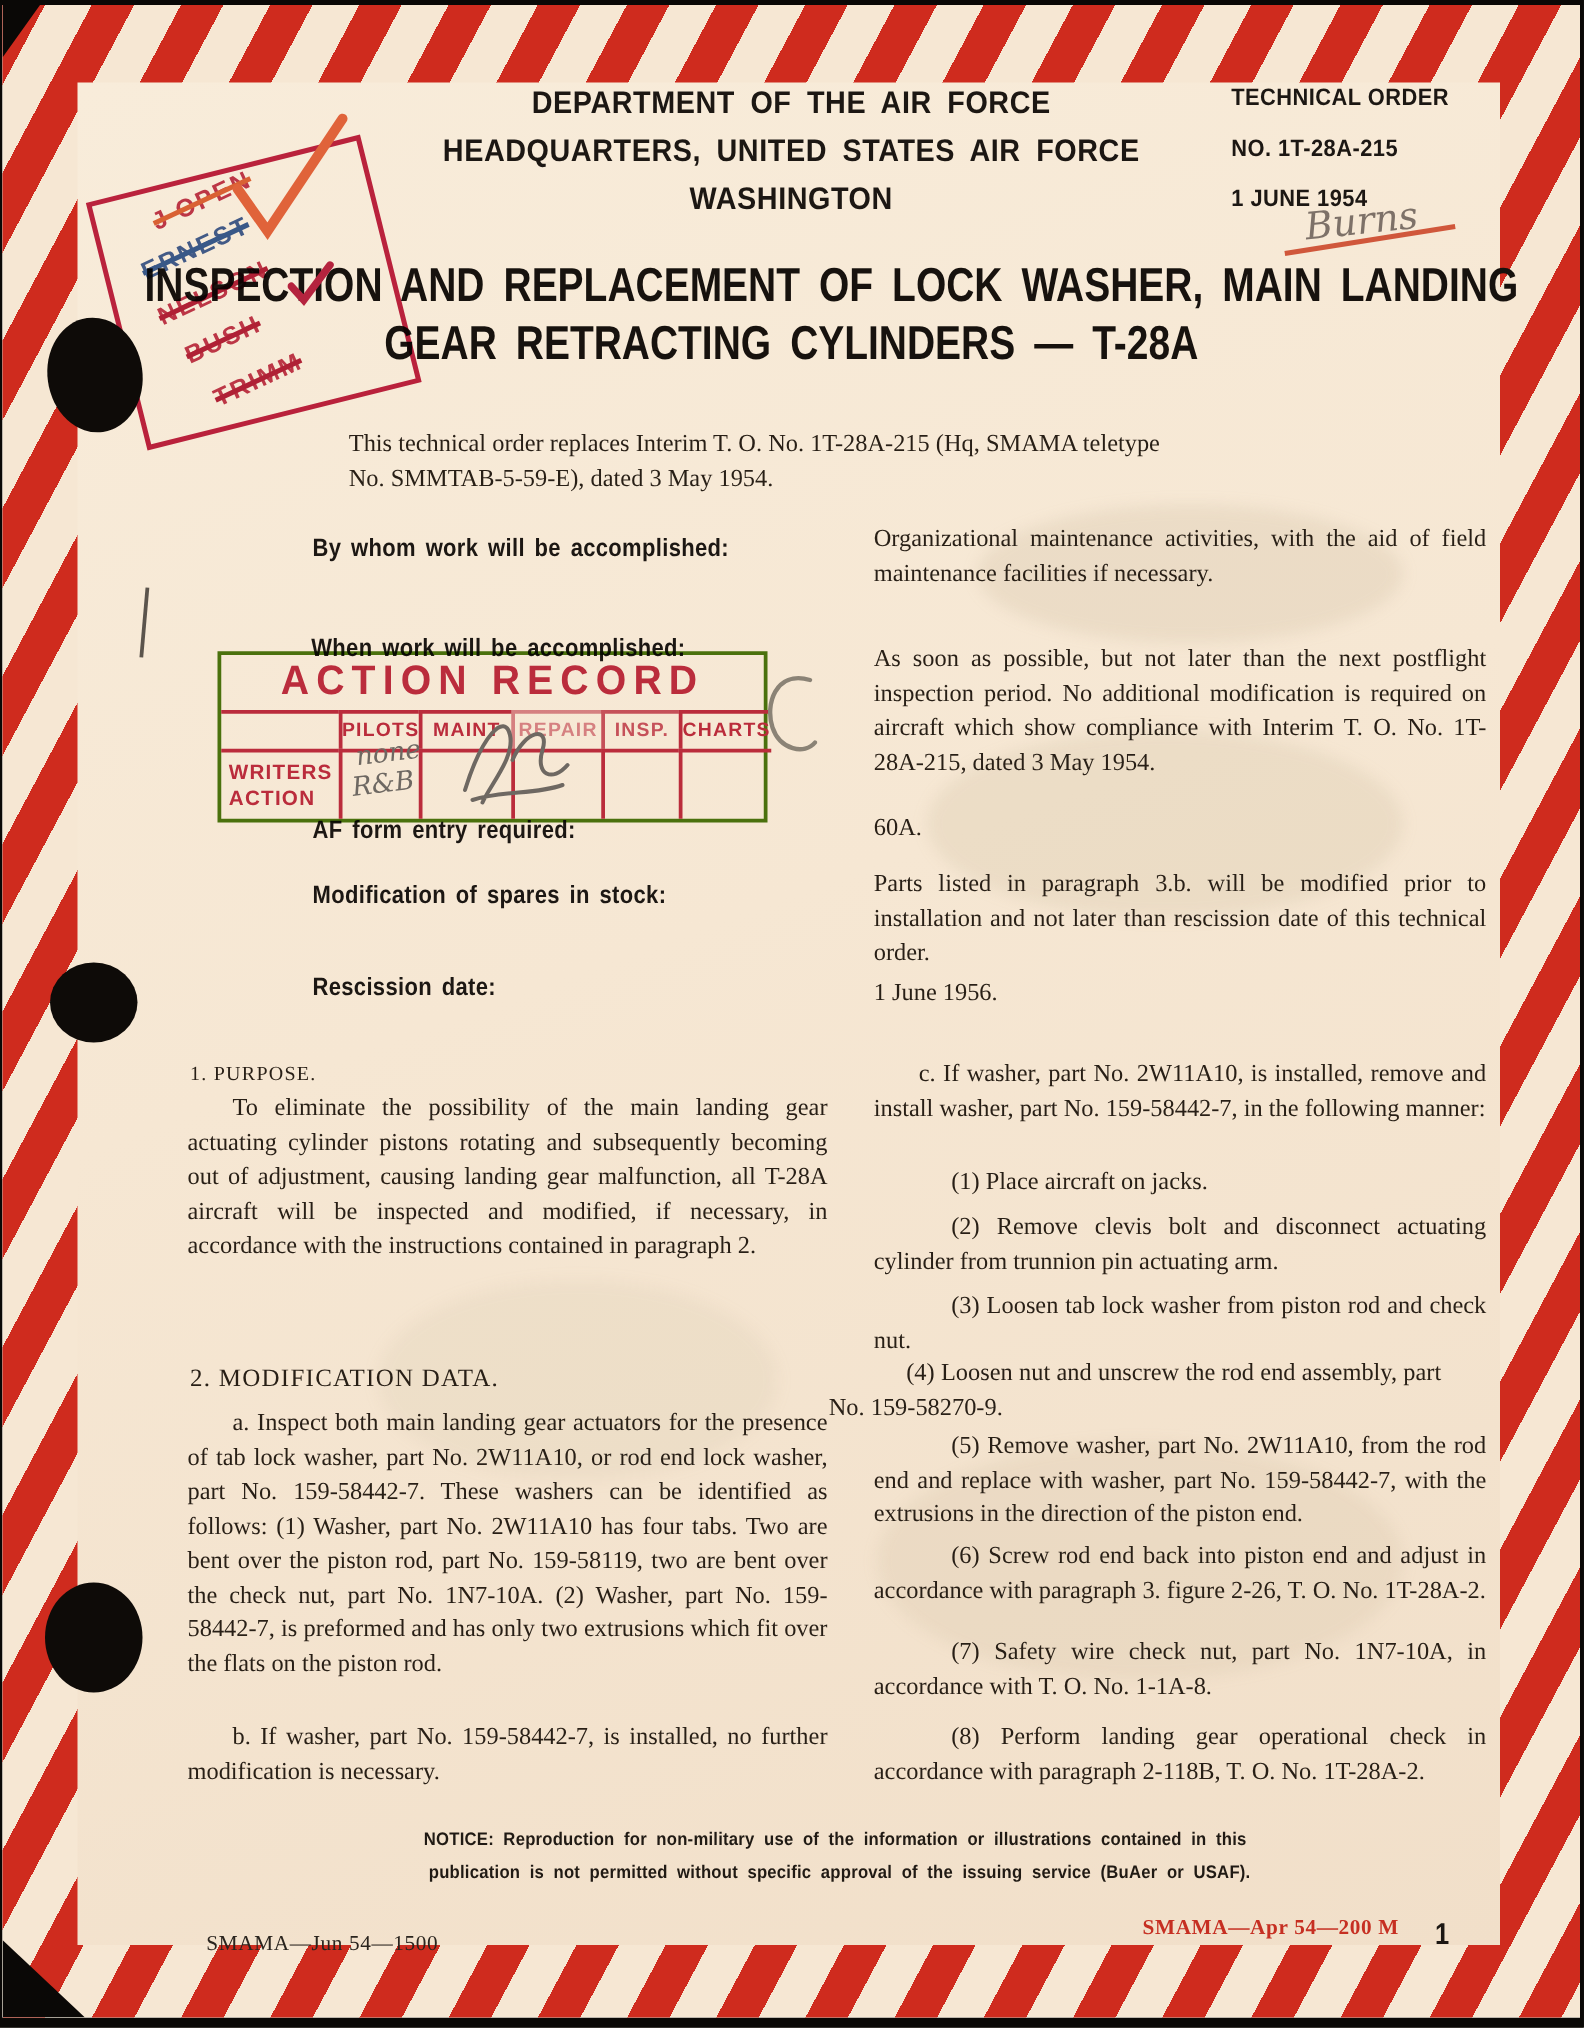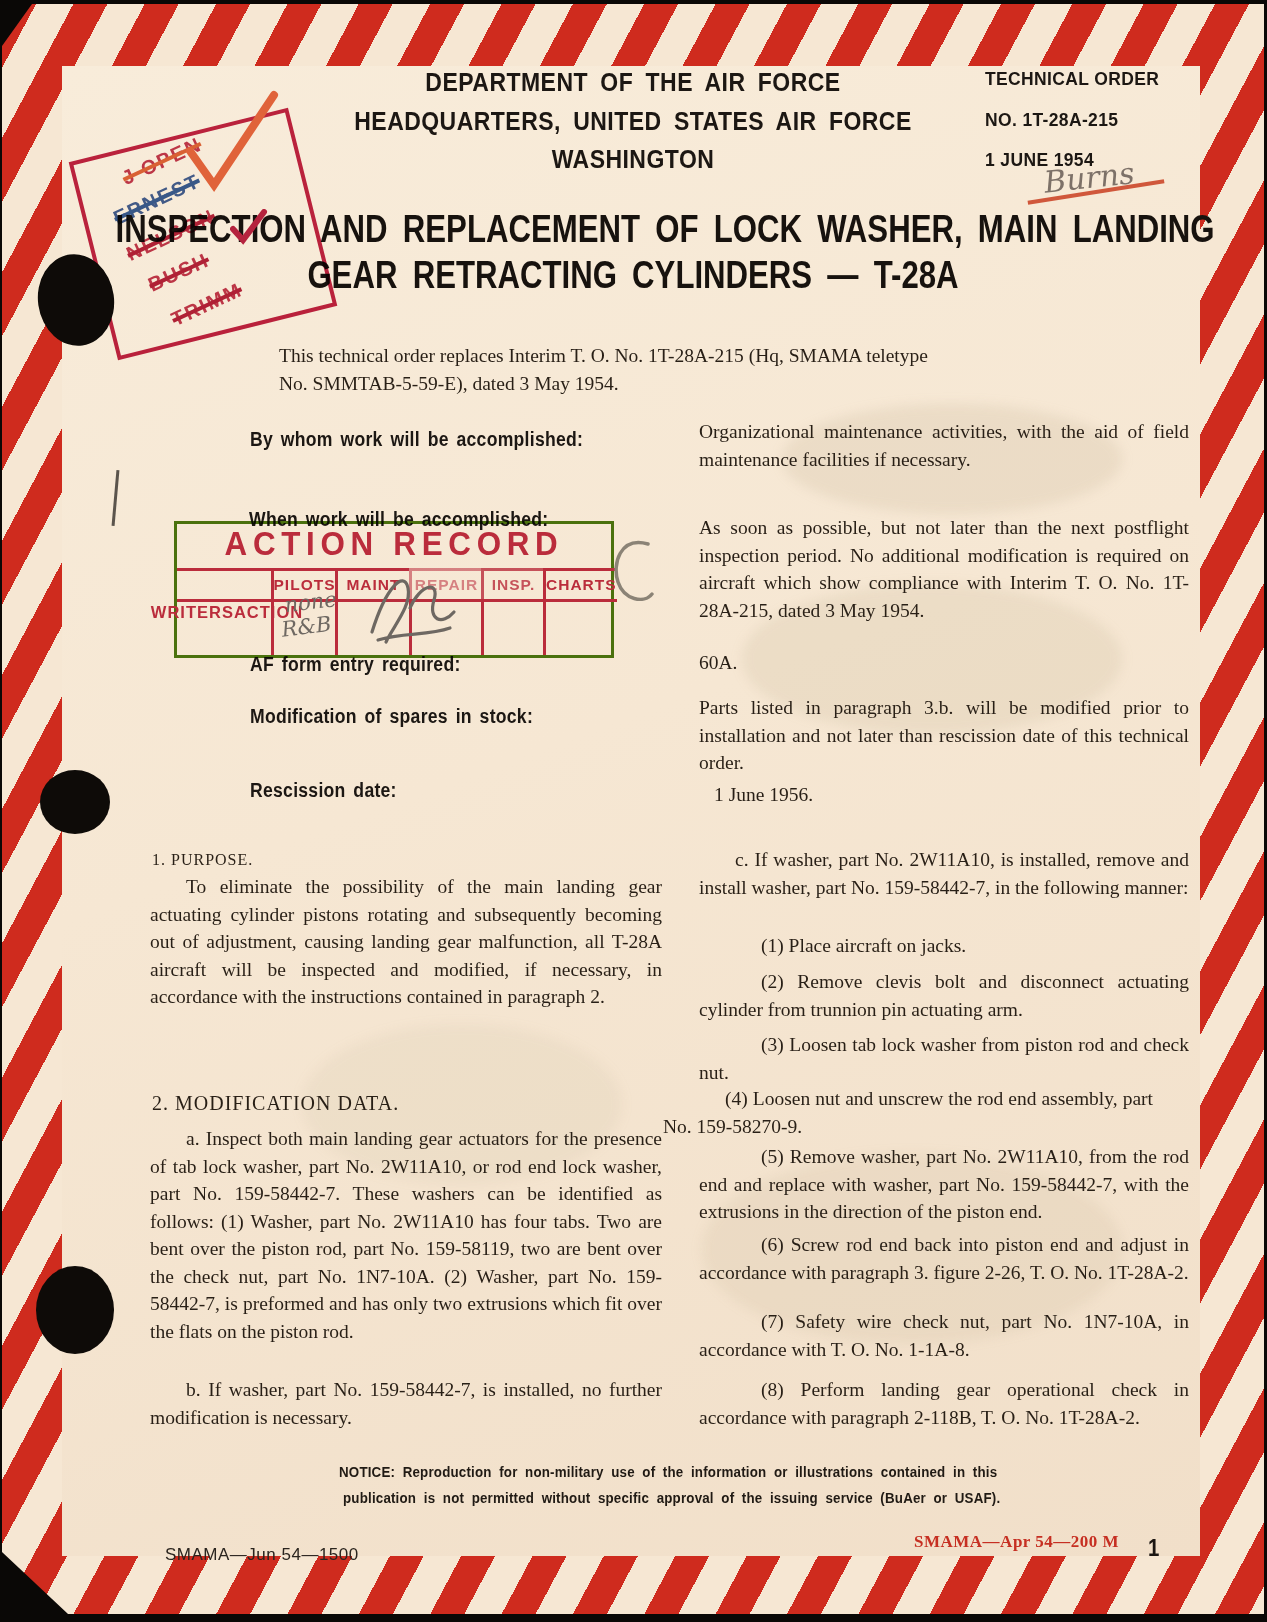--- a/index.html
+++ b/index.html
@@ -41,26 +41,26 @@
     mix-blend-mode:multiply;color:#c13047;}
   .ar-title{position:absolute;left:0;right:0;top:1px;text-align:center;
     font-family:"Liberation Sans",sans-serif;font-weight:700;font-size:33px;letter-spacing:6px;
     transform:scaleX(.95);transform-origin:50% 0;}
   .ar-grid{position:absolute;left:0;right:0;top:44px;bottom:0;display:grid;
     grid-template-columns:94px 64px 74px 72px 62px 1fr;grid-template-rows:31px 1fr;}
   .ar-cell{border-left:3px solid #c13047;border-top:3px solid #c13047;
     font-family:"Liberation Sans",sans-serif;font-weight:700;font-size:15.5px;letter-spacing:1px;
     display:flex;align-items:center;justify-content:center;overflow:visible;}
   .ar-cell.first{border-left:none;}
-  .ar-rowlabel{justify-content:flex-start;padding-left:6px;flex-direction:row;align-items:flex-start;
+  .ar-rowlabel{justify-content:flex-start;padding-left:6px;flex-direction:column;align-items:flex-start;
     font-size:16.5px;line-height:21px;justify-content:center;}
   .hole{position:absolute;background:#0e0b08;border-radius:50%;z-index:6;}
   .corner{position:absolute;background:#0a0806;z-index:7;}
   .strike{position:absolute;background:#d0573b;z-index:4;}
-  .footer-black{font-size:17px;letter-spacing:.5px;color:#2a241e;font-family:Liberation Sans, sans-serif;}
+  .footer-black{font-size:17px;letter-spacing:.5px;color:#2a241e;font-family:Liberation Serif, serif;}
   .footer-red{font-size:17px;font-weight:700;color:#c62f22;font-family:Liberation Serif, serif;letter-spacing:.5px;text-align:right;}
   .notice-line{font-family:"Liberation Sans",sans-serif;font-weight:700;font-size:14.5px;
     letter-spacing:.2px;word-spacing:4px;color:#201a14;transform:scaleX(.92);transform-origin:0 0;white-space:nowrap;}
   .blob{position:absolute;border-radius:50%;filter:blur(6px);pointer-events:none;}
 </style>
 </head>
 <body>
 
 <div class="scan">
   <div class="page">
@@ -151,21 +151,21 @@
     <div class="abs serif" style="left:150px;top:842px;font-size:16px;letter-spacing:1px;">1.   PURPOSE.</div>
     <div class="abs serif ind" style="left:148px;top:869px;width:512px;">To eliminate the possibility of the main landing gear actuating cylinder pistons rotating and subsequently becoming out of adjustment, causing landing gear malfunction, all T-28A aircraft will be inspected and modified, if necessary, in accordance with the instructions contained in paragraph 2.</div>
     <div class="abs serif" style="left:150px;top:1086px;font-size:20px;letter-spacing:1px;">2.   MODIFICATION DATA.</div>
     <div class="abs serif ind" style="left:148px;top:1121px;width:512px;">a.   Inspect both main landing gear actuators for the presence of tab lock washer, part No. 2W11A10, or rod end lock washer, part No. 159-58442-7.  These washers can be identified as follows:  (1) Washer, part No. 2W11A10 has four tabs.  Two are bent over the piston rod, part No. 159-58119, two are bent over the check nut, part No. 1N7-10A.  (2) Washer, part No. 159-58442-7, is preformed and has only two extrusions which fit over the flats on the piston rod.</div>
     <div class="abs serif ind" style="left:148px;top:1372px;width:512px;">b.   If washer, part No. 159-58442-7, is installed, no further modification is necessary.</div>
 
     <div class="abs serif" style="left:697px;top:414px;width:490px;">Organizational maintenance activities, with the aid of field maintenance facilities if necessary.</div>
     <div class="abs serif" style="left:697px;top:510px;width:490px;">As soon as possible, but not later than the next postflight inspection period.  No additional modification is required on aircraft which show compliance with Interim T. O. No. 1T-28A-215, dated 3 May 1954.</div>
     <div class="abs serif" style="left:697px;top:645px;width:490px;">60A.</div>
     <div class="abs serif" style="left:697px;top:690px;width:490px;">Parts listed in paragraph 3.b. will be modified prior to installation and not later than rescission date of this technical order.</div>
-    <div class="abs serif" style="left:697px;top:777px;width:490px;margin-left:15px;">1 June 1956.</div>
+    <div class="abs serif" style="left:697px;top:777px;width:490px;">1 June 1956.</div>
     <div class="abs serif ind" style="left:697px;top:842px;width:490px;">c.   If washer, part No. 2W11A10, is installed, remove and install washer, part No. 159-58442-7, in the following manner:</div>
 
     <div class="abs serif ind2" style="left:697px;top:928px;width:490px;">(1)   Place aircraft on jacks.</div>
     <div class="abs serif ind2" style="left:697px;top:964px;width:490px;">(2)   Remove clevis bolt and disconnect actuating cylinder from trunnion pin actuating arm.</div>
     <div class="abs serif ind2" style="left:697px;top:1027px;width:490px;">(3)   Loosen tab lock washer from piston rod and check nut.</div>
     <div class="abs serif ind2" style="left:661px;top:1081px;width:490px;">(4)   Loosen nut and unscrew the rod end assembly, part No. 159-58270-9.</div>
     <div class="abs serif ind2" style="left:697px;top:1139px;width:490px;">(5)   Remove washer, part No. 2W11A10, from the rod end and replace with washer, part No. 159-58442-7, with the extrusions in the direction of the piston end.</div>
     <div class="abs serif ind2" style="left:697px;top:1227px;width:490px;">(6)   Screw rod end back into piston end and adjust in accordance with paragraph 3. figure 2-26, T. O. No. 1T-28A-2.</div>
     <div class="abs serif ind2" style="left:697px;top:1304px;width:490px;">(7)   Safety wire check nut, part No. 1N7-10A, in accordance with T. O. No. 1-1A-8.</div>
     <div class="abs serif ind2" style="left:697px;top:1372px;width:490px;">(8)   Perform landing gear operational check in accordance with paragraph 2-118B, T. O. No. 1T-28A-2.</div>

